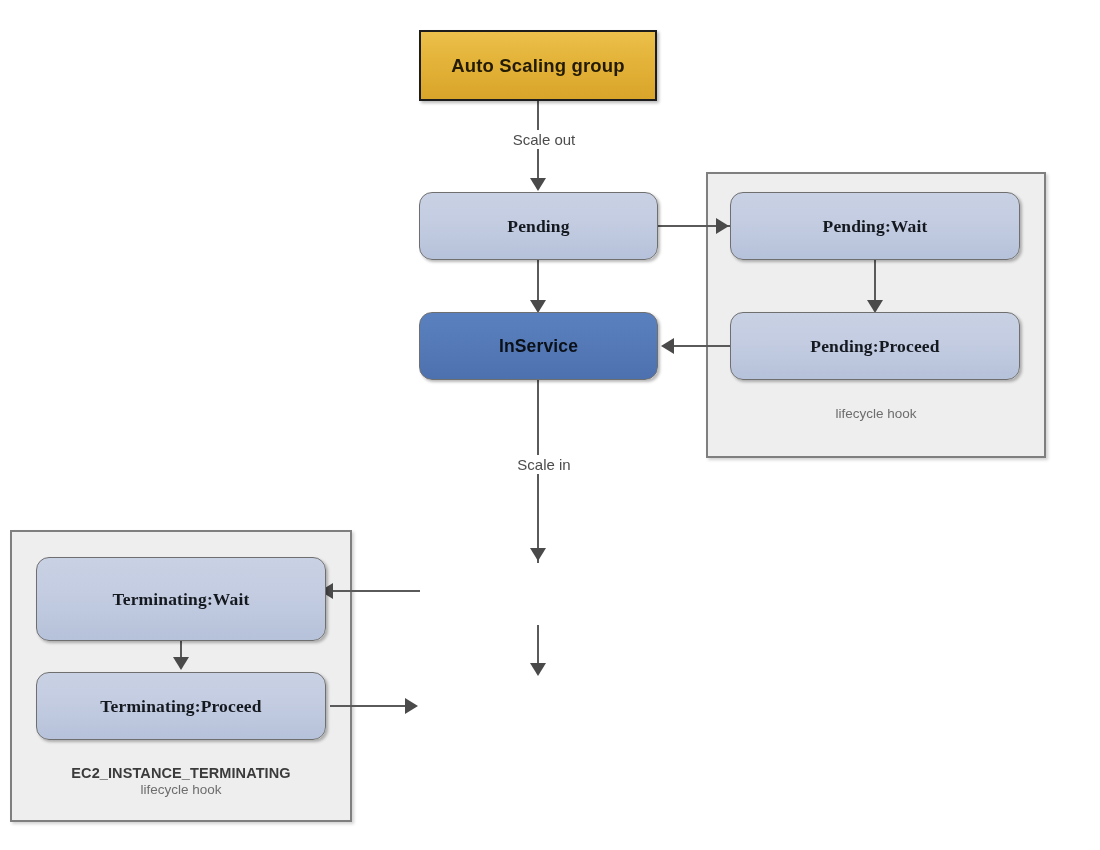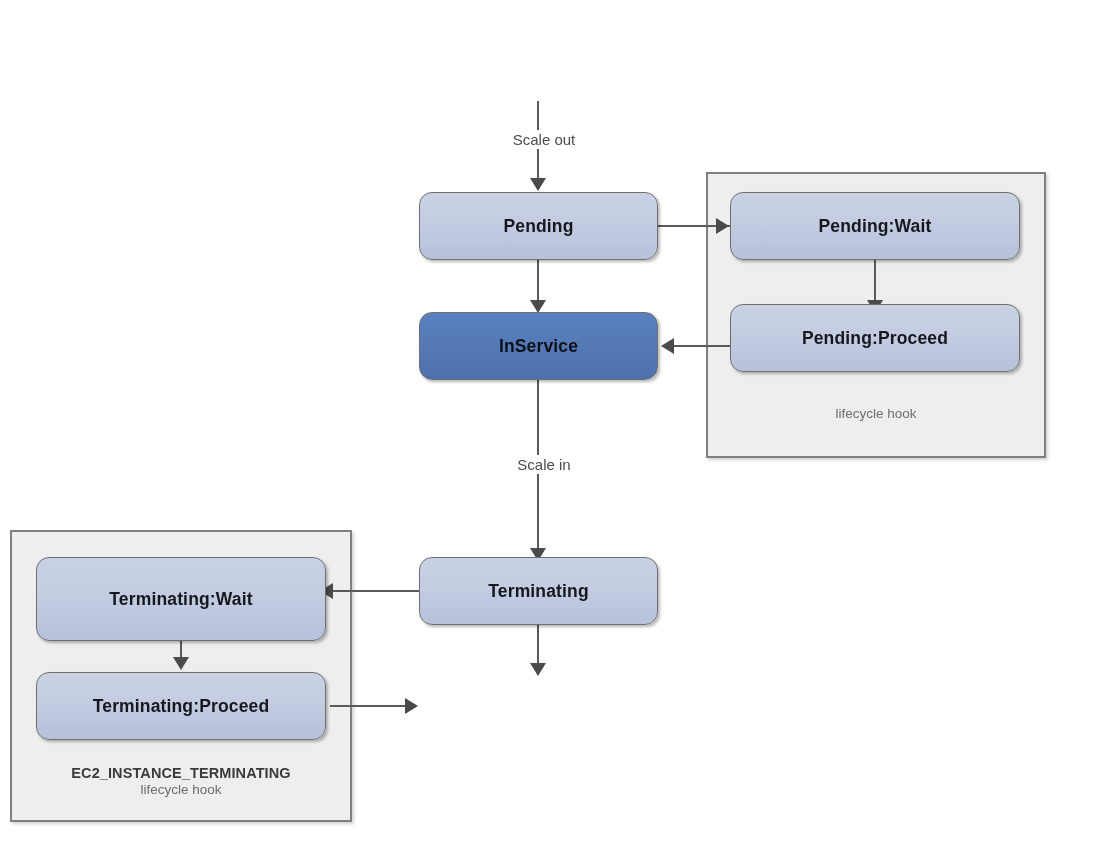--- a/index.html
+++ b/index.html
@@ -61,20 +61,21 @@
     border: 1.6px solid #6f6f6f;
     box-shadow: 2px 2px 3px rgba(0,0,0,0.28);
     font-size: 17.5px;
     font-weight: bold;
     color: #111111;
     letter-spacing: 0.15px;
   }
   .node.light {
     background: linear-gradient(180deg, #c9d1e4 0%, #c3cce1 45%, #b6c2da 100%);
     color: #14181f;
+    font-family: Liberation Serif, serif;
   }
   .node.dark {
     background: linear-gradient(180deg, #5a81bf 0%, #5479b6 50%, #4d71ae 100%);
     color: #0c1119;
   }
   .node.source {
     background: linear-gradient(180deg, #ecc04b 0%, #e4b43a 40%, #d9a52a 100%);
     border: 2px solid #1d1d1d;
     border-radius: 0;
     color: #221a03;
@@ -167,29 +168,29 @@
 
   <div class="vline" style="left:180px; top:625px; height:42px;"></div>
   <div class="arrow down" style="left:173px; top:657px;"></div>
 
   <div class="vline" style="left:537px; top:625px; height:48px;"></div>
   <div class="arrow down" style="left:530px; top:663px;"></div>
 
   <div class="hline" style="left:330px; top:705px; width:86px;"></div>
   <div class="arrow right" style="left:405px; top:698px;"></div>
 
+  <div class="node source" style="left:419px; top:30px; width:238px; height:71px;">Auto Scaling group</div>
 
   <div class="node light" style="left:419px; top:192px; width:239px; height:68px;">Pending</div>
 
   <div class="node dark" style="left:419px; top:312px; width:239px; height:68px;">InService</div>
 
   <div class="node light" style="left:730px; top:192px; width:290px; height:68px;">Pending:Wait</div>
 
-  <div class="node light" style="left:730px; top:304px; width:290px; height:68px;">Pending:Proceed</div>
+  <div class="node light" style="left:730px; top:312px; width:290px; height:68px;">Pending:Proceed</div>
 
-  <div class="node light" style="left:419px; top:557px; width:239px; height:68px;">Terminating</div>
 
 
   <div class="node light" style="left:36px; top:557px; width:290px; height:84px;">Terminating:Wait</div>
 
   <div class="node light" style="left:36px; top:672px; width:290px; height:68px;">Terminating:Proceed</div>
 
 </div>
 
 </body></html>

